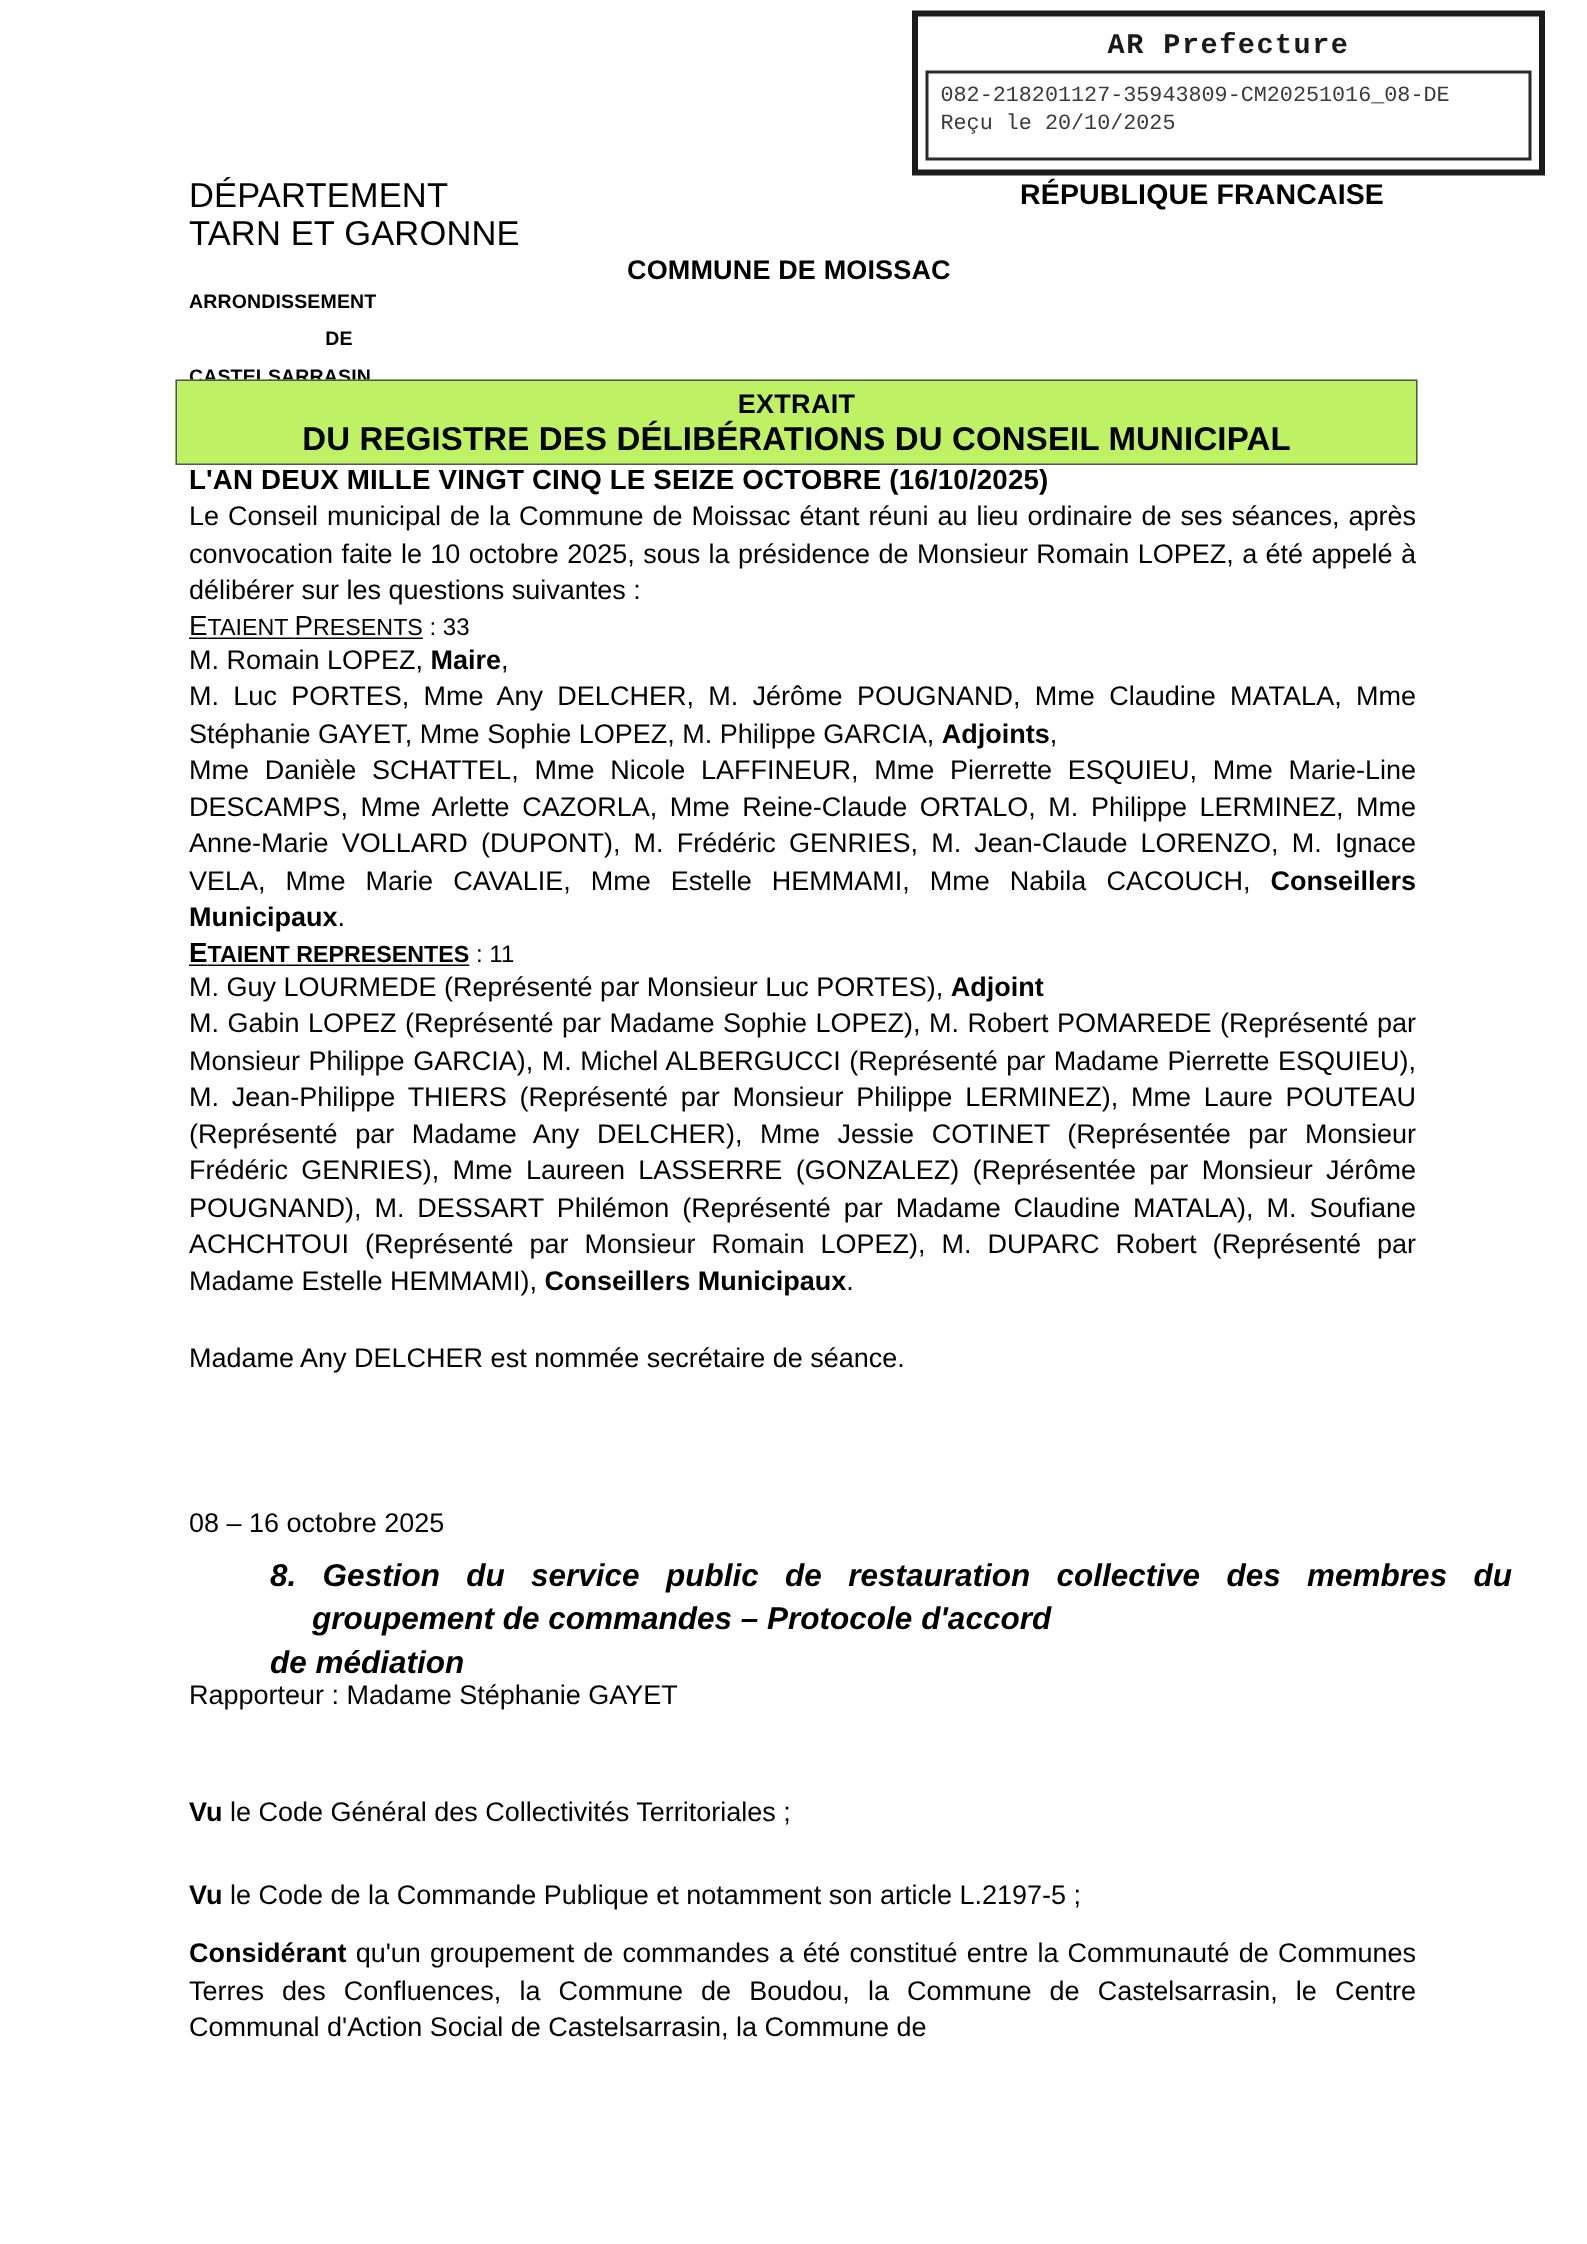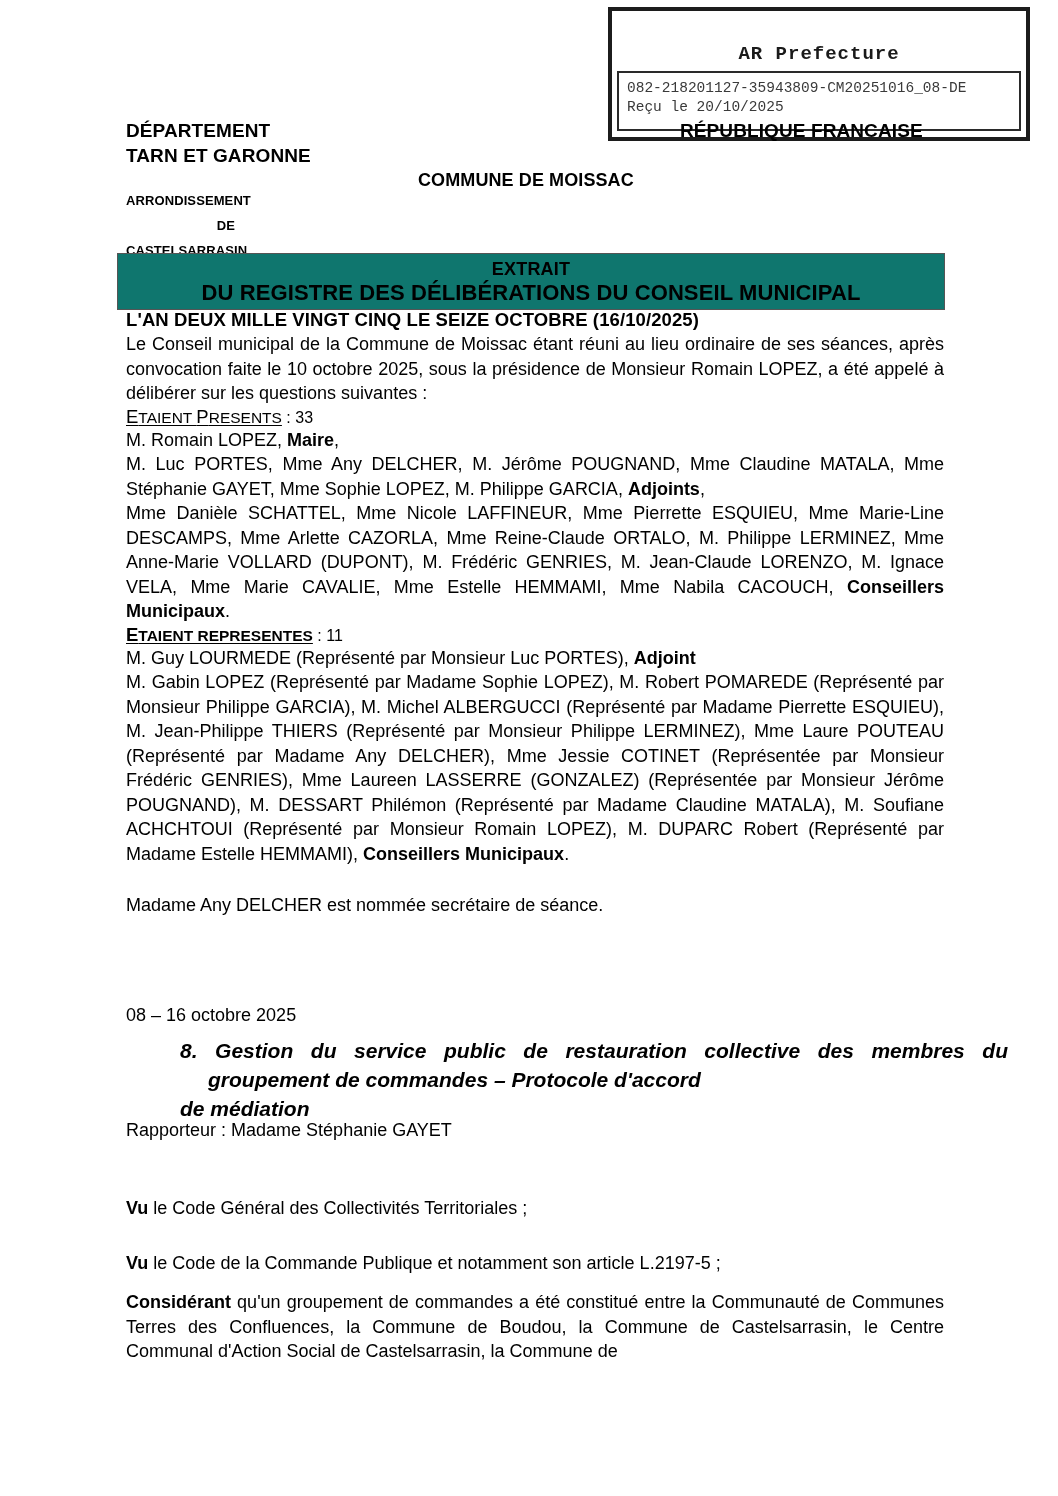--- a/index.html
+++ b/index.html
@@ -31,43 +31,42 @@
     padding: 4px 5px 6px 5px;
   }
   .ar-stamp-title {
     font-family: "Liberation Mono", "DejaVu Sans Mono", monospace;
     font-weight: bold;
     font-size: 19px;
     letter-spacing: 1px;
     text-align: center;
     color: #1a1a1a;
     padding: 4px 0 6px 0;
-    margin-top: 24px;
   }
   .ar-stamp-inner {
     border: 2px solid #2a2a2a;
     padding: 6px 8px 12px 8px;
     background: #ffffff;
   }
   .ar-stamp-line {
     font-family: "Liberation Mono", "DejaVu Sans Mono", monospace;
     font-size: 14.5px;
     line-height: 19px;
     color: #3a3a3a;
     white-space: nowrap;
     letter-spacing: 0px;
   }
 
   
   .hdr-left {
     position: absolute;
     left: 126px;
     top: 118px;
-    font-weight: bold;
-    font-size: 19px;
+    font-weight: normal;
+    font-size: 23px;
     line-height: 25px;
     letter-spacing: 0.1px;
   }
   .hdr-left-2 {
     position: absolute;
     left: 126px;
     top: 188px;
     font-weight: bold;
     font-size: 13px;
     line-height: 25px;
@@ -93,21 +92,21 @@
   }
 
   
   .extrait-box {
     position: absolute;
     left: 117px;
     top: 253px;
     width: 828px;
     box-sizing: border-box;
     border: 1px solid #555555;
-    background: #0f766e;
+    background: #bef264;
     padding: 4px 0 5px 0;
     text-align: center;
   }
   .extrait-l1 {
     font-weight: bold;
     font-size: 18px;
     line-height: 23px;
     letter-spacing: 0.2px;
   }
   .extrait-l2 {

